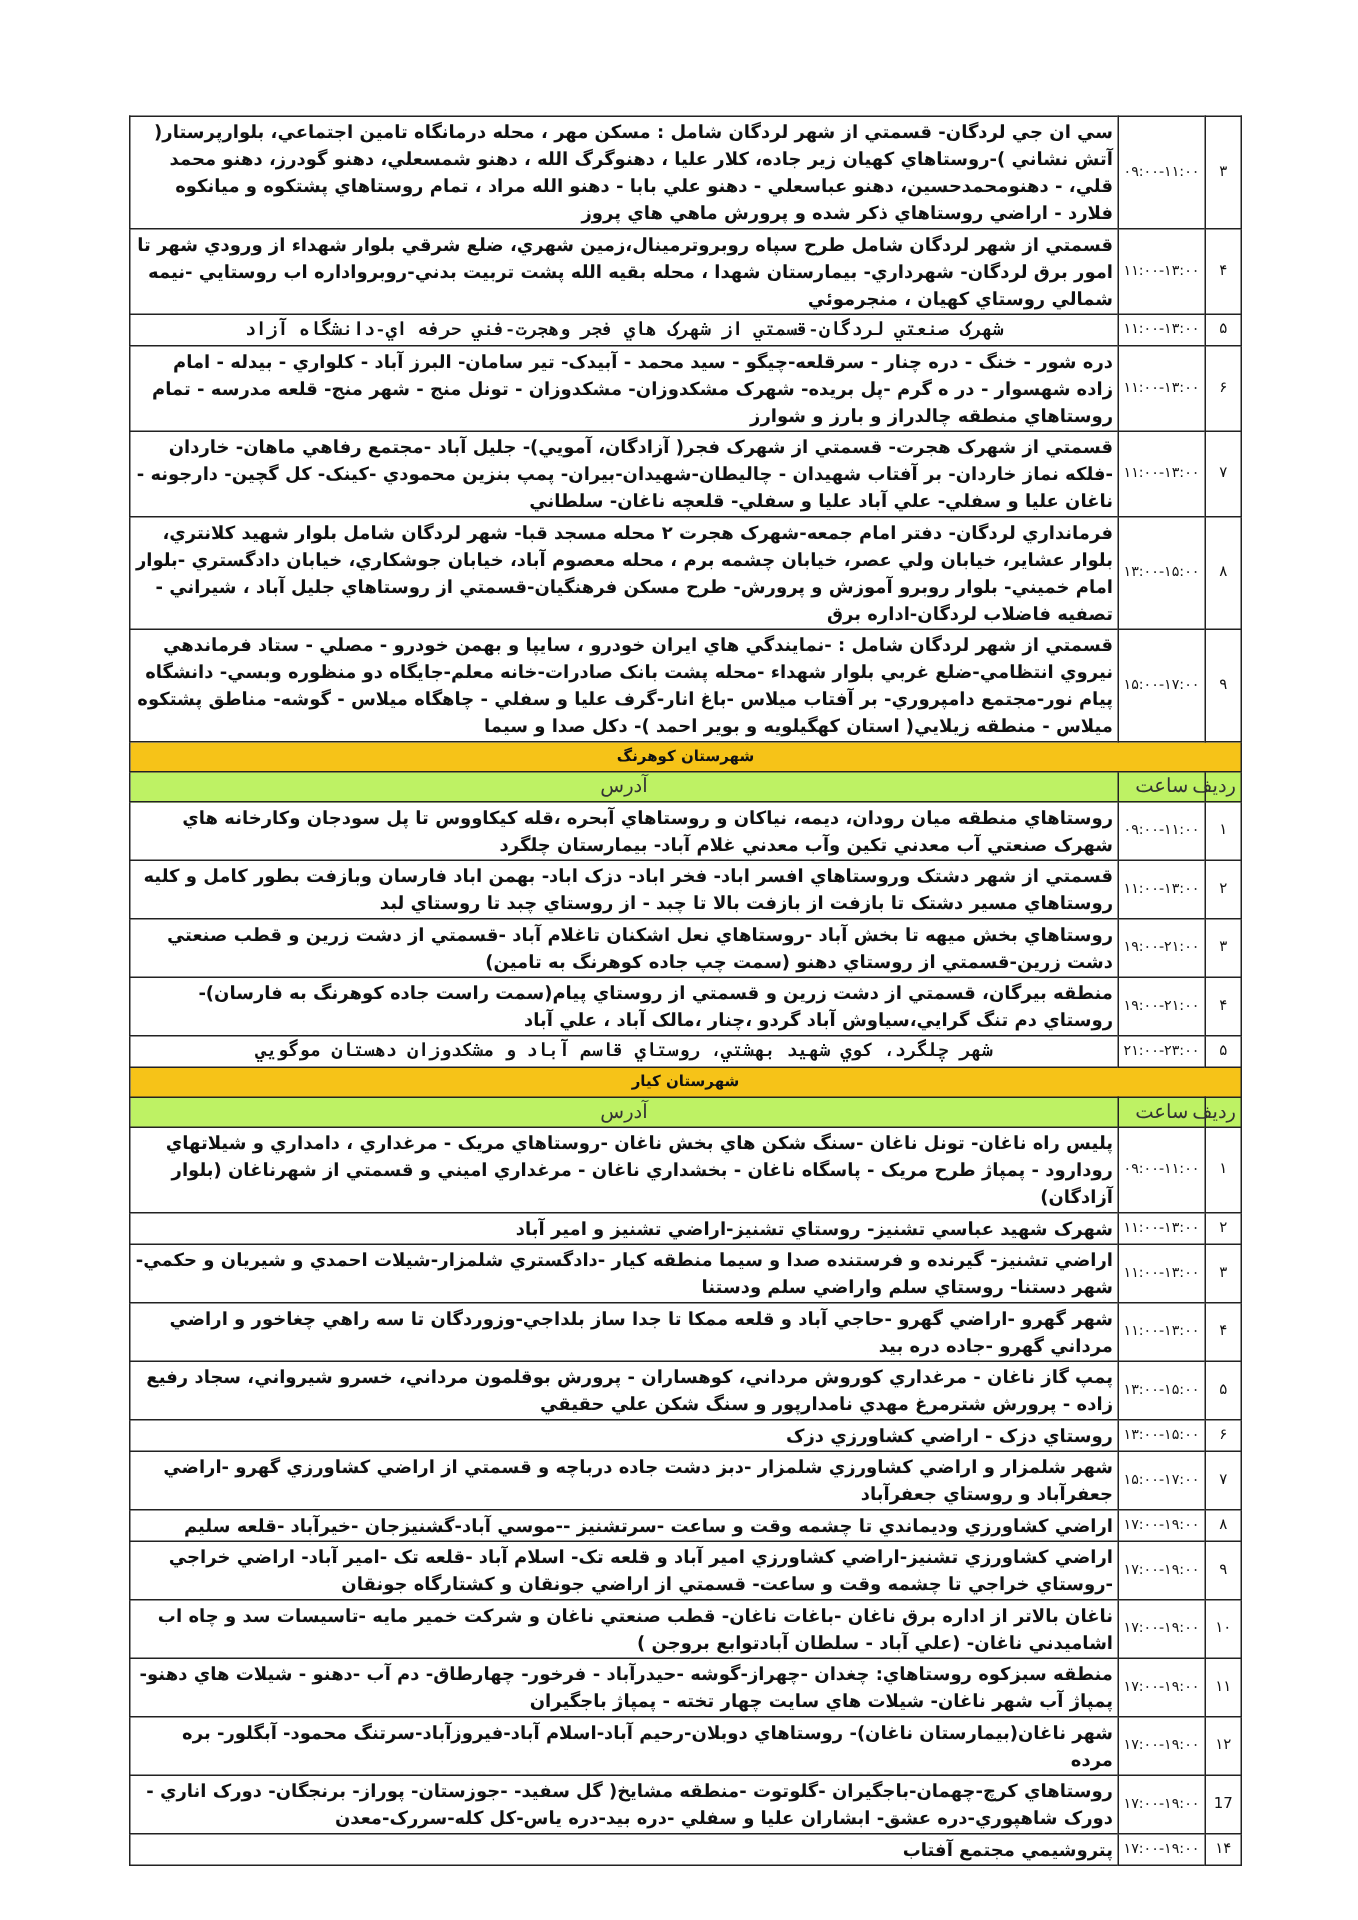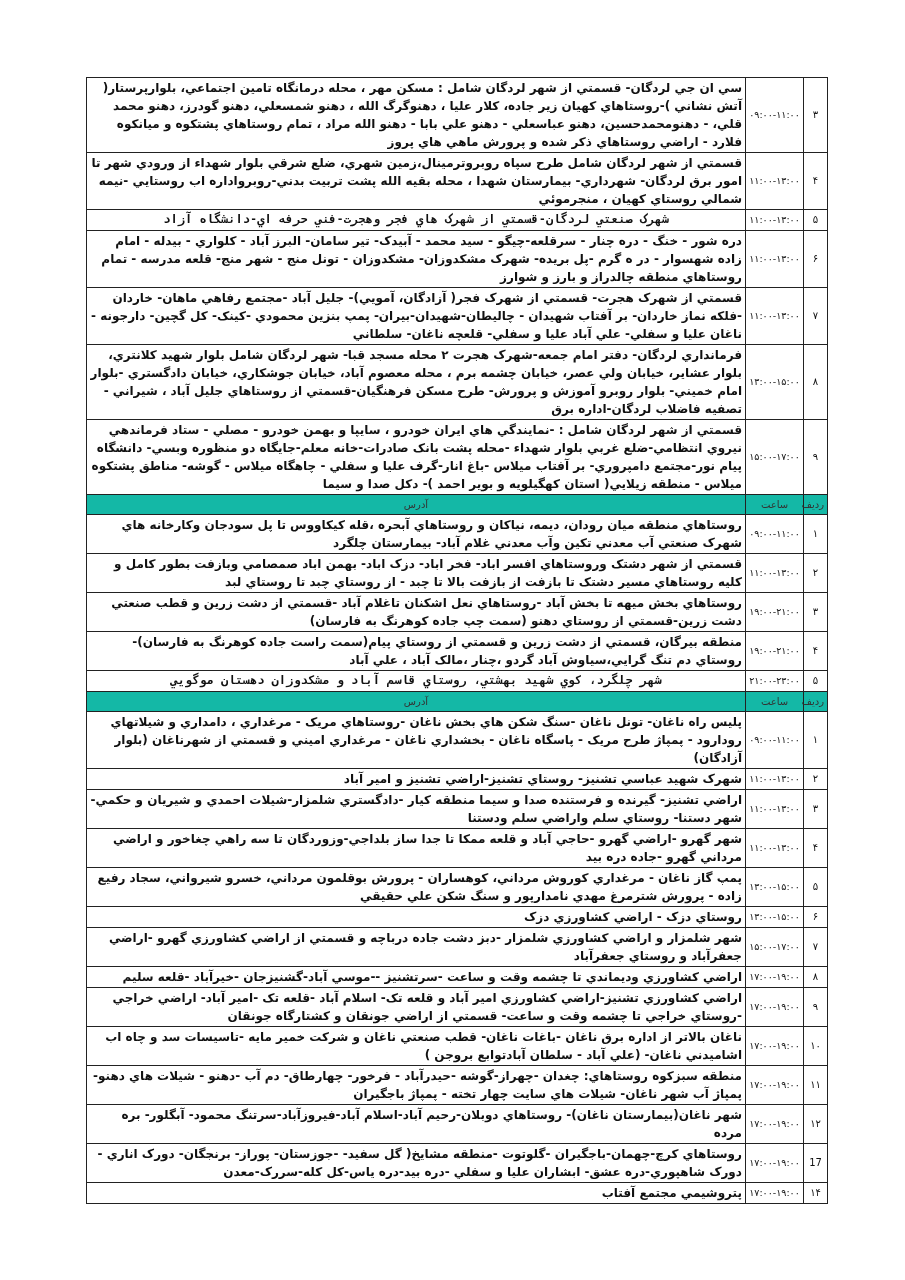--- a/index.html
+++ b/index.html
@@ -6,25 +6,25 @@
   body { width:905px; height:1280px; position:relative; overflow:hidden;
          font-family:"DejaVu Sans", sans-serif; color:#111; }
   .page { position:absolute; left:86px; top:77px; width:741px; }
   table { width:741px; border-collapse:collapse; table-layout:fixed; direction:rtl; }
   col.c-radif { width:24px; }
   col.c-time { width:58px; }
   col.c-addr { width:659px; }
   td { border:1px solid #222; padding:1px 3px; vertical-align:middle;
        font-size:10px; line-height:18px; }
   td.radif { text-align:center; font-size:10px; }
-  td.time { text-align:center; font-size:9.5px; direction:ltr; white-space:nowrap; letter-spacing:0px; }
+  td.time { text-align:left; font-size:9.5px; direction:ltr; white-space:nowrap; letter-spacing:0px; }
   td.addr { text-align:right; direction:rtl; font-weight:bold; font-size:12px; }
   td.addr.center { text-align:center;font-family:Liberation Mono, monospace; }
   tr.section td { background:#F6C318; text-align:center; font-weight:bold; font-size:10px; line-height:17px; }
-  tr.colhead td { background:#14b8a6; text-align:center; font-size:10px; line-height:17px; color:#333; font-weight:normal; }
+  tr.colhead td { background:#bef264; text-align:center; font-size:13px; line-height:17px; color:#333; font-weight:normal; }
   tr.colhead td.h-radif { text-align:center; }
 </style>
 </head>
 <body>
 
 <div class="page">
   <table>
     <colgroup>
       <col class="c-radif">
         <col class="c-time">
@@ -59,49 +59,55 @@
         <tr>
           <td class="radif">۸</td>
           <td class="time">۱۳:۰۰-۱۵:۰۰</td>
           <td class="addr">فرمانداري لردگان- دفتر امام جمعه-شهرک هجرت ۲ محله مسجد قبا- شهر لردگان شامل بلوار شهيد كلانتري، بلوار عشاير، خيابان ولي عصر، خيابان چشمه برم ، محله معصوم آباد، خيابان جوشكاري، خيابان دادگستري -بلوار امام خميني- بلوار روبرو آموزش و پرورش- طرح مسكن فرهنگيان-قسمتي از روستاهاي جليل آباد ، شيراني - تصفيه فاضلاب لردگان-اداره برق</td>
         </tr>
         <tr>
           <td class="radif">۹</td>
           <td class="time">۱۵:۰۰-۱۷:۰۰</td>
           <td class="addr">قسمتي از شهر لردگان شامل : -نمايندگي هاي ايران خودرو ، سايپا و بهمن خودرو - مصلي - ستاد فرماندهي نيروي انتظامي-ضلع غربي بلوار شهداء -محله پشت بانک صادرات-خانه معلم-جايگاه دو منظوره وبسي- دانشگاه پيام نور-مجتمع دامپروري- بر آفتاب ميلاس -باغ انار-گرف عليا و سفلي - چاهگاه ميلاس - گوشه- مناطق پشتكوه ميلاس - منطقه زيلايي( استان كهگيلويه و بوير احمد )- دكل صدا و سيما</td>
         </tr>
+        <tr class="section">
+          <td colspan="3">شهرستان كوهرنگ</td>
+        </tr>
         <tr class="colhead">
           <td class="h-radif">رديف</td>
           <td class="h-time">ساعت</td>
           <td class="h-addr">آدرس</td>
         </tr>
         <tr>
           <td class="radif">۱</td>
           <td class="time">۰۹:۰۰-۱۱:۰۰</td>
           <td class="addr">روستاهاي منطقه ميان رودان، ديمه، نياكان و روستاهاي آبحره ،قله كيكاووس تا پل سودجان وكارخانه هاي شهرک صنعتي آب معدني تكين وآب معدني غلام آباد- بيمارستان چلگرد</td>
         </tr>
         <tr>
           <td class="radif">۲</td>
           <td class="time">۱۱:۰۰-۱۳:۰۰</td>
-          <td class="addr">قسمتي از شهر دشتک وروستاهاي افسر اباد- فخر اباد- دزک اباد- بهمن اباد صمصامي وبازفت بطور كامل و كليه روستاهاي مسير دشتک تا بازفت از بازفت بالا تا چبد - از روستاي چبد تا روستاي لبد</td>
+          <td class="addr">قسمتي از شهر دشتک وروستاهاي افسر اباد- فخر اباد- دزک اباد- بهمن اباد فارسان وبازفت بطور كامل و كليه روستاهاي مسير دشتک تا بازفت از بازفت بالا تا چبد - از روستاي چبد تا روستاي لبد</td>
         </tr>
         <tr>
           <td class="radif">۳</td>
           <td class="time">۱۹:۰۰-۲۱:۰۰</td>
-          <td class="addr">روستاهاي بخش ميهه تا بخش آباد -روستاهاي نعل اشكنان تاغلام آباد -قسمتي از دشت زرين و قطب صنعتي دشت زرين-قسمتي از روستاي دهنو (سمت چپ جاده كوهرنگ به فارسان)</td>
+          <td class="addr">روستاهاي بخش ميهه تا بخش آباد -روستاهاي نعل اشكنان تاغلام آباد -قسمتي از دشت زرين و قطب صنعتي دشت زرين-قسمتي از روستاي دهنو (سمت چپ جاده كوهرنگ به تامين)</td>
         </tr>
         <tr>
           <td class="radif">۴</td>
           <td class="time">۱۹:۰۰-۲۱:۰۰</td>
           <td class="addr">منطقه بيرگان، قسمتي از دشت زرين و قسمتي از روستاي پيام(سمت راست جاده كوهرنگ به فارسان)- روستاي دم تنگ گرايي،سياوش آباد گردو ،چنار ،مالک آباد ، علي آباد</td>
         </tr>
         <tr>
           <td class="radif">۵</td>
           <td class="time">۲۱:۰۰-۲۳:۰۰</td>
           <td class="addr center">شهر چلگرد، كوي شهيد بهشتي، روستاي قاسم آباد و مشكدوزان دهستان موگويي</td>
+        </tr>
+        <tr class="section">
+          <td colspan="3">شهرستان كيار</td>
         </tr>
         <tr class="colhead">
           <td class="h-radif">رديف</td>
           <td class="h-time">ساعت</td>
           <td class="h-addr">آدرس</td>
         </tr>
         <tr>
           <td class="radif">۱</td>
           <td class="time">۰۹:۰۰-۱۱:۰۰</td>
           <td class="addr">پليس راه ناغان- تونل ناغان -سنگ شكن هاي بخش ناغان -روستاهاي مريک - مرغداري ، دامداري و شيلاتهاي رودارود - پمپاژ طرح مريک - پاسگاه ناغان - بخشداري ناغان - مرغداري اميني و قسمتي از شهرناغان (بلوار آزادگان)</td>

